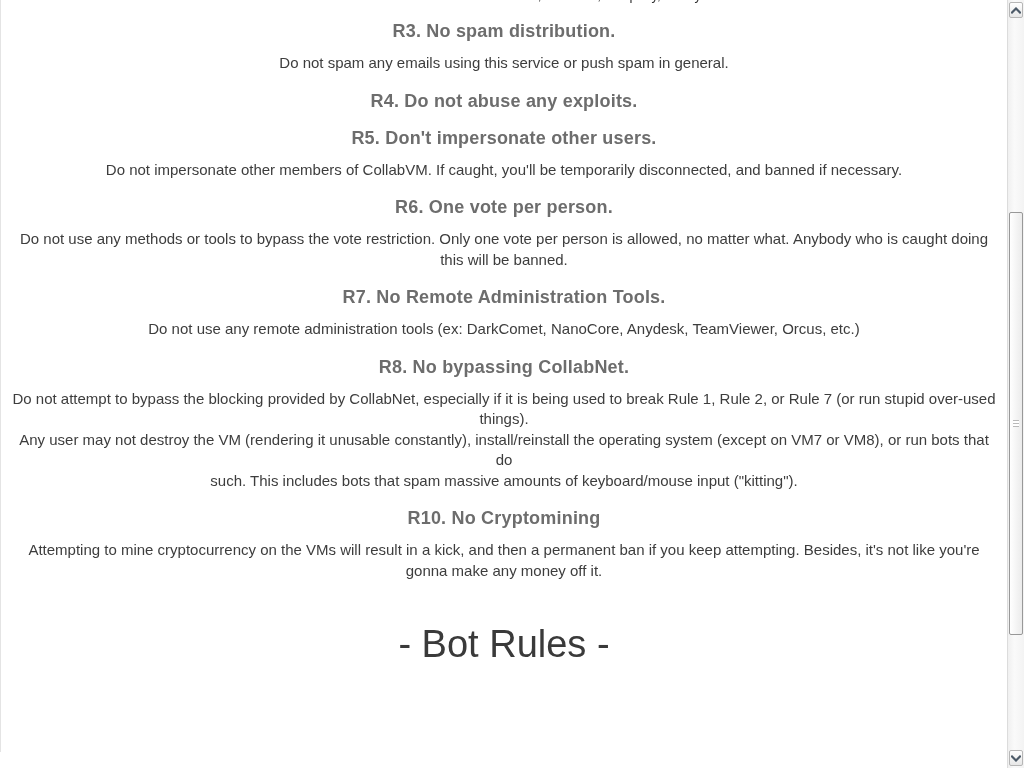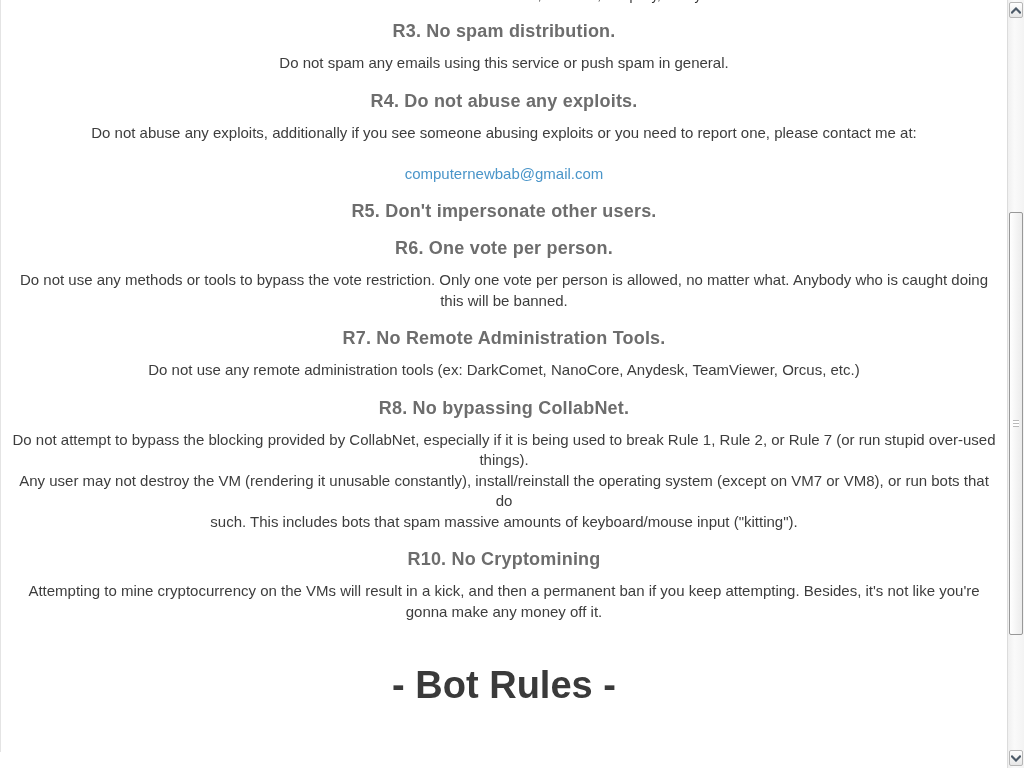--- a/index.html
+++ b/index.html
@@ -51,21 +51,21 @@
     white-space: pre-line;
   }
   a.email-link {
     color: #4a95c9;
     text-decoration: none;
     cursor: pointer;
   }
   h1.big-heading {
     font-size: 38px;
     line-height: 46px;
-    font-weight: 700;
+    font-weight: 400;
     color: #3a3a3a;
     margin: 40px 0 14px 0;
   }
   
   .scrollbar {
     position: absolute;
     right: 0; top: 0;
     width: 17px; height: 768px;
     background: linear-gradient(to right, #f0f0f0, #fafafa 40%, #f3f3f3);
     border-left: 1px solid #dcdcdc;
@@ -115,25 +115,23 @@
   <div class="content">
 
     <div class="cut-line">
       <span class="inner">Do not use CollabVM to DDoS/DoS an individual, business, company, or anyone else.</span>
     </div>
 
     <h2 class="rule-title">R3. No spam distribution.</h2>
     <p class="rule-desc">Do not spam any emails using this service or push spam in general.</p>
 
     <h2 class="rule-title">R4. Do not abuse any exploits.</h2>
-    <p class="rule-desc"><span>Do not abuse any exploits, additionally if you see someone abusing exploits or you need to report one, please contact me at:</span><br>
-      <a class="email-link" href="#">computernewbab@gmail.com</a>
-    </p>
 
     <h2 class="rule-title">R5. Don't impersonate other users.</h2>
+    <p class="rule-desc">Do not impersonate other members of CollabVM. If caught, you'll be temporarily disconnected, and banned if necessary.</p>
 
     <h2 class="rule-title">R6. One vote per person.</h2>
     <p class="rule-desc">Do not use any methods or tools to bypass the vote restriction. Only one vote per person is allowed, no matter what. Anybody who is caught doing
 this will be banned.</p>
 
     <h2 class="rule-title">R7. No Remote Administration Tools.</h2>
     <p class="rule-desc">Do not use any remote administration tools (ex: DarkComet, NanoCore, Anydesk, TeamViewer, Orcus, etc.)</p>
 
     <h2 class="rule-title">R8. No bypassing CollabNet.</h2>
     <p class="rule-desc">Do not attempt to bypass the blocking provided by CollabNet, especially if it is being used to break Rule 1, Rule 2, or Rule 7 (or run stupid over-used

